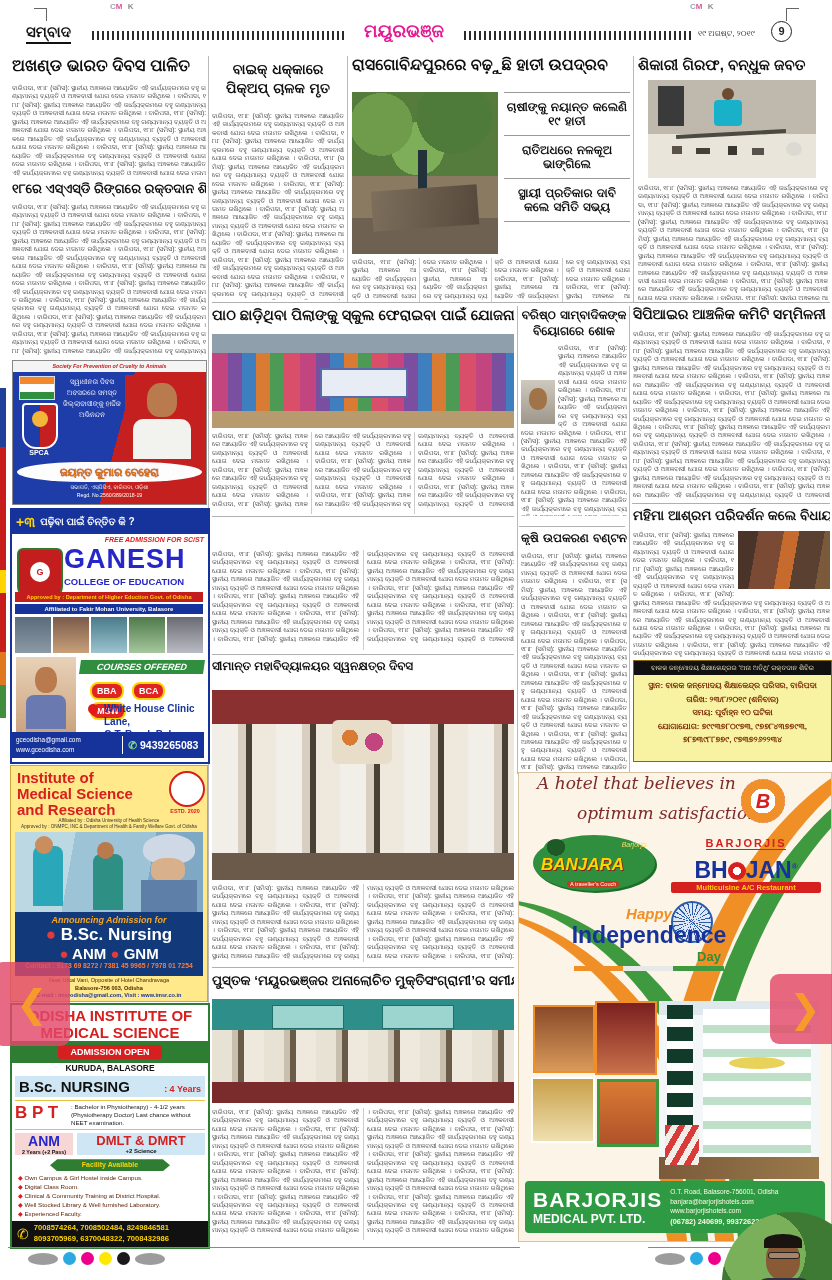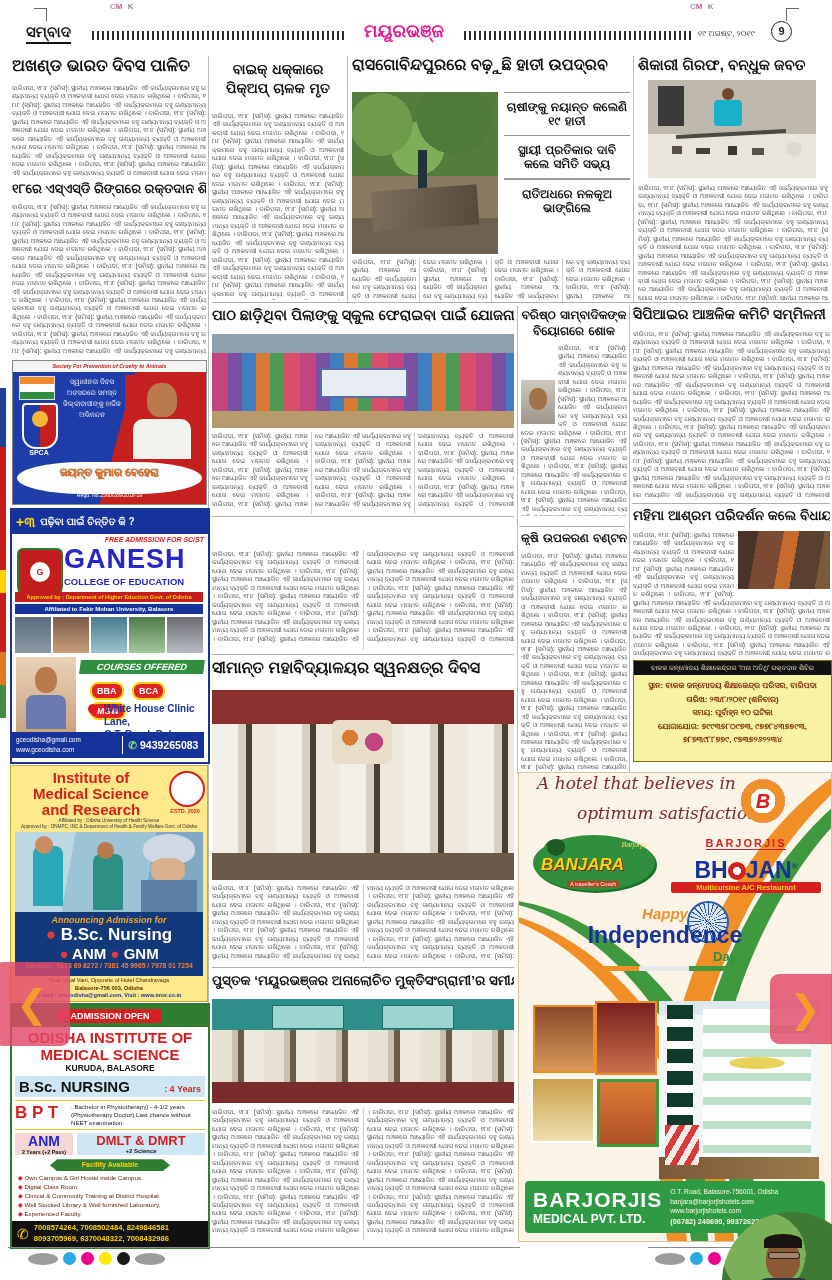--- a/index.html
+++ b/index.html
@@ -70,21 +70,21 @@
     <div class="ab" style="left:6px;top:15px;width:34px;height:22px;background:linear-gradient(#f1882b 0 33%,#fdfdfd 33% 66%,#2f8f3e 66%);border:1px solid #ddd;"></div>
     <div class="ab" style="left:9px;top:42px;width:32px;height:42px;background:linear-gradient(90deg,#1f3da8 50%,#c42020 50%);border:2px solid #fff;border-radius:4px 4px 14px 14px;">
       <div style="width:16px;height:16px;margin:6px auto;background:#f4b63a;border-radius:50%;"></div>
     </div>
     <div class="ab" style="left:6px;top:88px;width:40px;text-align:center;color:#fff;font-size:7px;font-weight:bold;">SPCA</div>
     <div class="ab" style="left:48px;top:16px;width:62px;color:#fff;font-size:7px;text-align:center;line-height:1.55;overflow:hidden;height:80px;">ସ୍ୱାଧୀନତା ଦିବସ ଅବସରରେ ସମସ୍ତ ଜିଲ୍ଲାବାସୀଙ୍କୁ ହାର୍ଦ୍ଦିକ ଅଭିନନ୍ଦନ</div>
     <div class="ab photo" style="left:112px;top:14px;width:74px;height:86px;background:#c42020;">
       <div style="width:30px;height:34px;margin:8px auto 0;background:#b97a4e;border-radius:45% 45% 40% 40%;"></div>
       <div style="width:58px;height:40px;margin:2px auto 0;background:#f2f2ee;border-radius:10px 10px 0 0;"></div>
     </div>
-    <div class="ab" style="left:4px;top:101px;width:185px;height:32px;background:#fdfdfd;border-radius:50%/70%;text-align:center;line-height:20px;font-size:11px;font-weight:bold;color:#e07818;text-shadow:0 0 1px #7a1010;">ଜୟନ୍ତ କୁମାର ବେହେରା</div>
+    <div class="ab" style="left:4px;top:101px;width:185px;height:20px;background:#fdfdfd;border-radius:50%/70%;text-align:center;line-height:20px;font-size:11px;font-weight:bold;color:#e07818;text-shadow:0 0 1px #7a1010;">ଜୟନ୍ତ କୁମାର ବେହେରା</div>
     <div class="ab" style="left:0;top:123px;width:193px;text-align:center;color:#ffe;font-size:5.6px;">ସଭାପତି, ଏସ୍‌ପିସିଏ, ବାରିପଦା, ଓଡ଼ିଶା</div>
     <div class="ab" style="left:0;top:131px;width:193px;text-align:center;color:#ffe;font-size:5.2px;">Regd. No.2560/389/2018-19</div>
   </div>
 
   <div class="ab" style="left:10px;top:508px;width:196px;height:252px;border:2px solid #16339b;background:#fff;">
     <div style="height:24px;background:#16339b;color:#fff;display:flex;align-items:center;padding:0 4px;">
       <span style="color:#ffd400;font-weight:bold;font-size:14px;margin-right:5px;">+୩</span>
       <span style="font-size:10px;font-weight:bold;">ପଢ଼ିବା ପାଇଁ ଚିନ୍ତିତ କି ?</span>
     </div>
     <div style="text-align:right;color:#e01919;font-size:7px;font-weight:bold;font-style:italic;padding:2px 4px 0 0;">FREE ADMISSION FOR SC/ST</div>
@@ -121,21 +121,21 @@
       <div style="flex:1.3;font-size:6.4px;line-height:1.5;padding-left:4px;">
         <div>gceodisha@gmail.com</div>
         <div>www.gceodisha.com</div>
       </div>
       <div style="width:1px;height:18px;background:#fff;"></div>
       <div style="flex:1;font-size:10.5px;font-weight:bold;text-align:center;"><span style="color:#7fe07f;">✆ </span><span>9439265083</span></div>
     </div>
   </div>
 
   <div class="ab" style="left:10px;top:765px;width:196px;height:235px;background:#ffe98a;border:1px solid #c9a93a;">
-    <div class="ab" style="left:6px;top:4px;width:148px;color:#d61f1f;font-weight:bold;font-size:15px;line-height:1.05;text-align:center;">
+    <div class="ab" style="left:6px;top:4px;width:148px;color:#d61f1f;font-weight:bold;font-size:15px;line-height:1.05;text-align:left;">
       <div>Institute of</div>
       <div>Medical Science</div>
       <div>and Research</div>
     </div>
     <div class="ab" style="left:158px;top:5px;width:32px;height:32px;border-radius:50%;background:#fff;border:2px solid #d61f1f;"></div>
     <div class="ab" style="left:154px;top:42px;width:40px;font-size:5.4px;font-weight:bold;color:#d61f1f;text-align:center;">ESTD. 2020</div>
     <div class="ab" style="left:4px;top:52px;width:188px;font-size:4.6px;color:#333;text-align:center;line-height:1.3;">
       <div>Affiliated by : Odisha University of Health Science</div>
       <div>Approved by : ONMPC, INC &amp; Department of Health &amp; Family Welfare Govt. of Odisha</div>
     </div>
@@ -158,26 +158,26 @@
       <div style="color:#ff7a3c;font-size:6.8px;font-weight:bold;">Contact : 9178 69 8272 / 7381 45 9965 / 7978 01 7254</div>
     </div>
     <div class="ab" style="left:4px;top:211px;width:188px;font-size:5.6px;text-align:center;color:#4a2c00;line-height:1.35;">
       <div>Near Utkal Vani, Opposite of Hotel Chandravaga</div>
       <div style="font-weight:bold;">Balasore-756 003, Odisha</div>
       <div style="color:#16339b;font-weight:bold;">E-mail : imsrodisha@gmail.com, Visit : www.imsr.co.in</div>
     </div>
   </div>
 
   <div class="ab" style="left:10px;top:1003px;width:196px;height:242px;background:#fff;border:2px solid #2e7d32;">
-    <div style="height:22px;background:#2e7d32;display:flex;align-items:center;justify-content:center;">
-      <span style="background:#d61f1f;color:#fff;font-size:9px;font-weight:bold;padding:2px 12px;border-radius:3px;">ADMISSION OPEN</span>
-    </div>
     <div style="text-align:center;color:#d61f1f;font-weight:bold;font-size:15px;line-height:1.1;margin-top:3px;">
       <div>ODISHA INSTITUTE OF</div>
       <div>MEDICAL SCIENCE</div>
+    </div>
+    <div style="height:22px;background:#2e7d32;display:flex;align-items:center;justify-content:center;">
+      <span style="background:#d61f1f;color:#fff;font-size:9px;font-weight:bold;padding:2px 12px;border-radius:3px;">ADMISSION OPEN</span>
     </div>
     <div style="text-align:center;font-size:8.5px;font-weight:bold;color:#111;">KURUDA, BALASORE</div>
     <div style="margin:3px 3px 0;background:#cfe7f5;padding:2px 4px;display:flex;align-items:baseline;justify-content:space-between;">
       <span style="font-size:15px;font-weight:bold;color:#111;">B.Sc. NURSING</span>
       <span style="font-size:9px;font-weight:bold;color:#d61f1f;">: 4 Years</span>
     </div>
     <div style="margin:3px 3px 0;display:flex;gap:4px;border-top:1px solid #f0c040;border-bottom:1px solid #f0c040;padding:2px 0;">
       <span style="font-size:17px;font-weight:bold;color:#d61f1f;width:52px;">B P T</span>
       <span style="font-size:6.2px;color:#222;flex:1;line-height:1.3;">: Bachelor in Physiotherapy) - 4-1/2 years (Physiotherapy Doctor) Last chance without NEET examination.</span>
     </div>
@@ -215,22 +215,22 @@
   <div class="ab photo" style="left:352px;top:92px;width:146px;height:162px;background:
       radial-gradient(circle at 20% 20%,#6f9c4a 0 18%,transparent 18%),
       radial-gradient(circle at 70% 15%,#4e7a3a 0 22%,transparent 22%),
       radial-gradient(circle at 45% 35%,#7fae58 0 20%,transparent 20%),
       linear-gradient(#557c3c 0 52%,#8a7a62 52% 78%,#6e6152 78%);">
     <div style="position:absolute;left:66px;top:58px;width:9px;height:40px;background:#22313a;"></div>
     <div style="position:absolute;left:20px;top:96px;width:106px;height:40px;background:linear-gradient(100deg,#7d6f5c,#56493c);transform:rotate(-4deg);"></div>
   </div>
   <div class="ab" style="left:504px;top:92px;width:126px;">
     <div style="border-top:1px solid #999;padding:7px 2px;font-size:12px;font-weight:bold;text-align:center;color:#111;font-family:'DejaVu Sans',sans-serif;">ଚାଷୀଙ୍କୁ ନୟାନ୍ତ କଲେଣି ୧୯ ହାତୀ</div>
+    <div style="border-top:1px solid #999;padding:7px 2px;font-size:12px;font-weight:bold;text-align:center;color:#111;font-family:'DejaVu Sans',sans-serif;">ରାତିଅଧରେ ନଳକୂଅ ଭାଙ୍ଗିଲେ</div>
     <div style="border-top:1px solid #999;border-bottom:1px solid #999;padding:7px 2px;font-size:12px;font-weight:bold;text-align:center;color:#111;font-family:'DejaVu Sans',sans-serif;">ସ୍ଥାୟୀ ପ୍ରତିକାର ଦାବି କଲେ ସମିତି ସଭ୍ୟ</div>
-    <div style="border-top:1px solid #999;padding:7px 2px;font-size:12px;font-weight:bold;text-align:center;color:#111;font-family:'DejaVu Sans',sans-serif;">ରାତିଅଧରେ ନଳକୂଅ ଭାଙ୍ଗିଲେ</div>
   </div>
   <div class="ab bt" style="left:352px;top:258px;width:278px;height:44px;column-count:4;column-gap:7px;column-rule:1px solid #ccc;">ବାରିପଦା, ୧୮ା୮ (ସମିସ): ସ୍ଥାନୀୟ ଅଞ୍ଚଳରେ ଆୟୋଜିତ ଏହି କାର୍ଯ୍ୟକ୍ରମରେ ବହୁ ଗଣ୍ୟମାନ୍ୟ ବ୍ୟକ୍ତି ଓ ଅଞ୍ଚଳବାସୀ ଯୋଗ ଦେଇ ମତାମତ ରଖିଥିଲେ । ବାରିପଦା, ୧୮ା୮ (ସମିସ): ସ୍ଥାନୀୟ ଅଞ୍ଚଳରେ ଆୟୋଜିତ ଏହି କାର୍ଯ୍ୟକ୍ରମରେ ବହୁ ଗଣ୍ୟମାନ୍ୟ ବ୍ୟକ୍ତି ଓ ଅଞ୍ଚଳବାସୀ ଯୋଗ ଦେଇ ମତାମତ ରଖିଥିଲେ । ବାରିପଦା, ୧୮ା୮ (ସମିସ): ସ୍ଥାନୀୟ ଅଞ୍ଚଳରେ ଆୟୋଜିତ ଏହି କାର୍ଯ୍ୟକ୍ରମରେ ବହୁ ଗଣ୍ୟମାନ୍ୟ ବ୍ୟକ୍ତି ଓ ଅଞ୍ଚଳବାସୀ ଯୋଗ ଦେଇ ମତାମତ ରଖିଥିଲେ । ବାରିପଦା, ୧୮ା୮ (ସମିସ): ସ୍ଥାନୀୟ ଅଞ୍ଚଳରେ ଆୟୋଜିତ ଏହି କାର୍ଯ୍ୟକ୍ରମରେ ବହୁ ଗଣ୍ୟମାନ୍ୟ ବ୍ୟକ୍ତି ଓ ଅଞ୍ଚଳବାସୀ ଯୋଗ ଦେଇ ମତାମତ ରଖିଥିଲେ । ବାରିପଦା, ୧୮ା୮ (ସମିସ): ସ୍ଥାନୀୟ ଅଞ୍ଚଳରେ ଆୟୋଜିତ ଏହି କାର୍ଯ୍ୟକ୍ରମରେ ବହୁ ଗଣ୍ୟମାନ୍ୟ ବ୍ୟକ୍ତି ଓ ଅଞ୍ଚଳବାସୀ ଯୋଗ ଦେଇ ମତାମତ ରଖିଥିଲେ । ବାରିପଦା, ୧୮ା୮ (ସମିସ): ସ୍ଥାନୀୟ ଅଞ୍ଚଳରେ ଆୟୋଜିତ ଏହି କାର୍ଯ୍ୟକ୍ରମରେ ବହୁ ଗଣ୍ୟମାନ୍ୟ ବ୍ୟକ୍ତି ଓ ଅଞ୍ଚଳବାସୀ ଯୋଗ ଦେଇ ମତାମତ ରଖିଥିଲେ । ବାରିପଦା, ୧୮ା୮ (ସମିସ): ସ୍ଥାନୀୟ ଅଞ୍ଚଳରେ ଆୟୋଜିତ ଏହି କାର୍ଯ୍ୟକ୍ରମରେ ବହୁ ଗଣ୍ୟମାନ୍ୟ ବ୍ୟକ୍ତି ଓ ଅଞ୍ଚଳବାସୀ ଯୋଗ ଦେଇ ମତାମତ ରଖିଥିଲେ । ବାରିପଦା, ୧୮ା୮ (ସମିସ): ସ୍ଥାନୀୟ ଅଞ୍ଚଳରେ ଆୟୋଜିତ ଏହି କାର୍ଯ୍ୟକ୍ରମରେ ବହୁ ଗଣ୍ୟମାନ୍ୟ ବ୍ୟକ୍ତି ଓ ଅଞ୍ଚଳବାସୀ ଯୋଗ ଦେଇ ମତାମତ ରଖିଥିଲେ । ବାରିପଦା, ୧୮ା୮ (ସମିସ): ସ୍ଥାନୀୟ ଅଞ୍ଚଳରେ ଆୟୋଜିତ ଏହି କାର୍ଯ୍ୟକ୍ରମରେ ବହୁ ଗଣ୍ୟମାନ୍ୟ ବ୍ୟକ୍ତି ଓ ଅଞ୍ଚଳବାସୀ ଯୋଗ ଦେଇ ମତାମତ ରଖିଥିଲେ ।</div>
 
   <div class="ab hl" style="left:638px;top:56px;width:190px;font-size:15px;">ଶିକାରୀ ଗିରଫ, ବନ୍ଧୁକ ଜବତ</div>
   <div class="ab photo" style="left:648px;top:80px;width:168px;height:98px;background:linear-gradient(#bfb9ad 0 55%,#e9e5da 55%);">
     <div style="position:absolute;left:10px;top:6px;width:26px;height:40px;background:#3a3a3a;"></div>
     <div style="position:absolute;left:74px;top:8px;width:12px;height:12px;background:#6e4a30;border-radius:50%;"></div>
     <div style="position:absolute;left:66px;top:20px;width:28px;height:26px;background:#19b0c9;border-radius:4px;"></div>
     <div style="position:absolute;left:28px;top:52px;width:110px;height:4px;background:#4a4a42;transform:rotate(-3deg);"></div>
     <div style="position:absolute;left:24px;top:66px;width:10px;height:8px;background:#5a5148;"></div>
@@ -276,21 +276,21 @@
     <div style="background:#111;color:#f4e9c8;font-size:6.8px;text-align:center;line-height:14px;height:14px;overflow:hidden;">ବାଳକ ଜନ୍ମୋଦୟ ଶିକ୍ଷାକେନ୍ଦ୍ରର ‘ଅନା ଅତିଥି’ ରକ୍ତଦାନ ଶିବିର</div>
     <div style="color:#7a2400;font-weight:bold;font-size:8px;text-align:center;line-height:1.7;padding-top:4px;">
       <div>ସ୍ଥାନ: ବାଳକ ଜନ୍ମୋଦୟ ଶିକ୍ଷାକେନ୍ଦ୍ର ପରିସର, ବାରିପଦା</div>
       <div>ତାରିଖ: ୨୩/୮/୨୦୧୯ (ଶନିବାର)</div>
       <div>ସମୟ: ପୂର୍ବାହ୍ନ ୧୦ ଘଟିକା</div>
       <div>ଯୋଗାଯୋଗ: ୭୯୯୩୭୮୦୯୭୩, ୯୭୭୮୪୩୭୭୯୩,</div>
       <div>୭୮୭୩୯୮୮୭୭୯, ୯୭୩୭୨୬୨୨୩୪</div>
     </div>
   </div>
 
-  <div class="ab hl" style="left:212px;top:659px;width:302px;font-size:16px;">ସୀମାନ୍ତ ମହାବିଦ୍ୟାଳୟର ସ୍ୱନକ୍ଷତ୍ର ଦିବସ</div>
+  <div class="ab hl" style="left:212px;top:659px;width:302px;font-size:12px;">ସୀମାନ୍ତ ମହାବିଦ୍ୟାଳୟର ସ୍ୱନକ୍ଷତ୍ର ଦିବସ</div>
   <div class="ab photo" style="left:212px;top:690px;width:302px;height:190px;background:
       linear-gradient(#8a3030 0 18%,transparent 18% 86%,#6b5a4a 86%),
       repeating-linear-gradient(90deg,#f2efe8 0 26px,#d9cfc0 26px 34px,#4a3f35 34px 40px,#efe9dd 40px 64px);">
     <div style="position:absolute;left:120px;top:30px;width:60px;height:44px;background:radial-gradient(circle at 30% 40%,#d97b33 0 8px,transparent 8px),radial-gradient(circle at 70% 50%,#c2457f 0 9px,transparent 9px),#e7ddc8;border-radius:6px;"></div>
   </div>
   <div class="ab bt" style="left:212px;top:884px;width:302px;height:78px;column-count:2;column-gap:8px;column-rule:1px solid #ccc;">ବାରିପଦା, ୧୮ା୮ (ସମିସ): ସ୍ଥାନୀୟ ଅଞ୍ଚଳରେ ଆୟୋଜିତ ଏହି କାର୍ଯ୍ୟକ୍ରମରେ ବହୁ ଗଣ୍ୟମାନ୍ୟ ବ୍ୟକ୍ତି ଓ ଅଞ୍ଚଳବାସୀ ଯୋଗ ଦେଇ ମତାମତ ରଖିଥିଲେ । ବାରିପଦା, ୧୮ା୮ (ସମିସ): ସ୍ଥାନୀୟ ଅଞ୍ଚଳରେ ଆୟୋଜିତ ଏହି କାର୍ଯ୍ୟକ୍ରମରେ ବହୁ ଗଣ୍ୟମାନ୍ୟ ବ୍ୟକ୍ତି ଓ ଅଞ୍ଚଳବାସୀ ଯୋଗ ଦେଇ ମତାମତ ରଖିଥିଲେ । ବାରିପଦା, ୧୮ା୮ (ସମିସ): ସ୍ଥାନୀୟ ଅଞ୍ଚଳରେ ଆୟୋଜିତ ଏହି କାର୍ଯ୍ୟକ୍ରମରେ ବହୁ ଗଣ୍ୟମାନ୍ୟ ବ୍ୟକ୍ତି ଓ ଅଞ୍ଚଳବାସୀ ଯୋଗ ଦେଇ ମତାମତ ରଖିଥିଲେ । ବାରିପଦା, ୧୮ା୮ (ସମିସ): ସ୍ଥାନୀୟ ଅଞ୍ଚଳରେ ଆୟୋଜିତ ଏହି କାର୍ଯ୍ୟକ୍ରମରେ ବହୁ ଗଣ୍ୟମାନ୍ୟ ବ୍ୟକ୍ତି ଓ ଅଞ୍ଚଳବାସୀ ଯୋଗ ଦେଇ ମତାମତ ରଖିଥିଲେ । ବାରିପଦା, ୧୮ା୮ (ସମିସ): ସ୍ଥାନୀୟ ଅଞ୍ଚଳରେ ଆୟୋଜିତ ଏହି କାର୍ଯ୍ୟକ୍ରମରେ ବହୁ ଗଣ୍ୟମାନ୍ୟ ବ୍ୟକ୍ତି ଓ ଅଞ୍ଚଳବାସୀ ଯୋଗ ଦେଇ ମତାମତ ରଖିଥିଲେ । ବାରିପଦା, ୧୮ା୮ (ସମିସ): ସ୍ଥାନୀୟ ଅଞ୍ଚଳରେ ଆୟୋଜିତ ଏହି କାର୍ଯ୍ୟକ୍ରମରେ ବହୁ ଗଣ୍ୟମାନ୍ୟ ବ୍ୟକ୍ତି ଓ ଅଞ୍ଚଳବାସୀ ଯୋଗ ଦେଇ ମତାମତ ରଖିଥିଲେ । ବାରିପଦା, ୧୮ା୮ (ସମିସ): ସ୍ଥାନୀୟ ଅଞ୍ଚଳରେ ଆୟୋଜିତ ଏହି କାର୍ଯ୍ୟକ୍ରମରେ ବହୁ ଗଣ୍ୟମାନ୍ୟ ବ୍ୟକ୍ତି ଓ ଅଞ୍ଚଳବାସୀ ଯୋଗ ଦେଇ ମତାମତ ରଖିଥିଲେ । ବାରିପଦା, ୧୮ା୮ (ସମିସ): ସ୍ଥାନୀୟ ଅଞ୍ଚଳରେ ଆୟୋଜିତ ଏହି କାର୍ଯ୍ୟକ୍ରମରେ ବହୁ ଗଣ୍ୟମାନ୍ୟ ବ୍ୟକ୍ତି ଓ ଅଞ୍ଚଳବାସୀ ଯୋଗ ଦେଇ ମତାମତ ରଖିଥିଲେ । ବାରିପଦା, ୧୮ା୮ (ସମିସ): ସ୍ଥାନୀୟ ଅଞ୍ଚଳରେ ଆୟୋଜିତ ଏହି କାର୍ଯ୍ୟକ୍ରମରେ ବହୁ ଗଣ୍ୟମାନ୍ୟ ବ୍ୟକ୍ତି ଓ ଅଞ୍ଚଳବାସୀ ଯୋଗ ଦେଇ ମତାମତ ରଖିଥିଲେ । ବାରିପଦା, ୧୮ା୮ (ସମିସ): ସ୍ଥାନୀୟ ଅଞ୍ଚଳରେ ଆୟୋଜିତ ଏହି କାର୍ଯ୍ୟକ୍ରମରେ ବହୁ ଗଣ୍ୟମାନ୍ୟ ବ୍ୟକ୍ତି ଓ ଅଞ୍ଚଳବାସୀ ଯୋଗ ଦେଇ ମତାମତ ରଖିଥିଲେ । ବାରିପଦା, ୧୮ା୮ (ସମିସ): ସ୍ଥାନୀୟ ଅଞ୍ଚଳରେ ଆୟୋଜିତ ଏହି କାର୍ଯ୍ୟକ୍ରମରେ ବହୁ ଗଣ୍ୟମାନ୍ୟ ବ୍ୟକ୍ତି ଓ ଅଞ୍ଚଳବାସୀ ଯୋଗ ଦେଇ ମତାମତ ରଖିଥିଲେ ।</div>
 
   <div class="ab hl" style="left:212px;top:973px;width:302px;font-size:13.5px;">ପୁସ୍ତକ ‘ମୟୂରଭଞ୍ଜର ଅନାଲୋଚିତ ମୁକ୍ତିସଂଗ୍ରାମୀ’ର ସମୀକ୍ଷା</div>
   <div class="ab photo" style="left:212px;top:999px;width:302px;height:104px;background:
       linear-gradient(#2e8f8a 0 30%,transparent 30% 80%,#7a2c2c 80%),
@@ -318,21 +318,21 @@
     </div>
 
     <div style="position:absolute;left:152px;top:60px;width:150px;text-align:center;">
       <div style="color:#d61f1f;font-weight:bold;font-size:11px;letter-spacing:2px;border-bottom:1.5px solid #d61f1f;display:inline-block;">BARJORJIS</div>
       <div style="font-size:23px;font-weight:bold;color:#16339b;line-height:1;margin-top:8px;">
         <span>BH</span><span style="display:inline-block;width:18px;height:18px;border-radius:50%;background:radial-gradient(#fff 0 30%,#d61f1f 30%);vertical-align:-2px;"></span><span>JAN</span><sup style="font-size:8px;">®</sup>
       </div>
       <div style="background:#d61f1f;color:#ffd400;font-size:7.5px;font-weight:bold;line-height:11px;height:11px;border-radius:2px;">Multicuisine A/C Restaurant</div>
     </div>
 
-    <div style="position:absolute;left:0;top:132px;width:260px;text-align:center;margin-left:16px;">
+    <div style="position:absolute;left:0;top:132px;width:260px;text-align:center;">
       <div style="position:absolute;left:152px;top:-4px;width:38px;height:38px;border-radius:50%;background:repeating-conic-gradient(#2a5aa8 0 4deg,#dce8f8 4deg 15deg);border:2px solid #2a5aa8;"></div>
       <div style="color:#ef8f25;font-size:15px;font-weight:bold;font-style:italic;">Happy</div>
       <div style="color:#16339b;font-size:23px;font-weight:bold;position:relative;">Independence</div>
       <div style="color:#2f8f3e;font-size:13px;font-weight:bold;margin-left:120px;">Day</div>
       <div style="margin:2px auto 0;width:150px;height:5px;background:linear-gradient(90deg,#ef8f25 0 33%,#e8e8e8 33% 66%,#3f9a3f 66%);"></div>
     </div>
 
     <div style="position:absolute;left:140px;top:228px;width:160px;height:178px;background:linear-gradient(#dfe8ec 0 8%,#f4f7f8 8%);">
       <div style="position:absolute;left:8px;top:4px;width:26px;height:120px;background:repeating-linear-gradient(#123a2a 0 14px,#fff 14px 22px);"></div>
       <div style="position:absolute;left:44px;top:8px;width:108px;height:150px;background:repeating-linear-gradient(#ffffff 0 16px,#bfe0c8 16px 24px);"></div>

